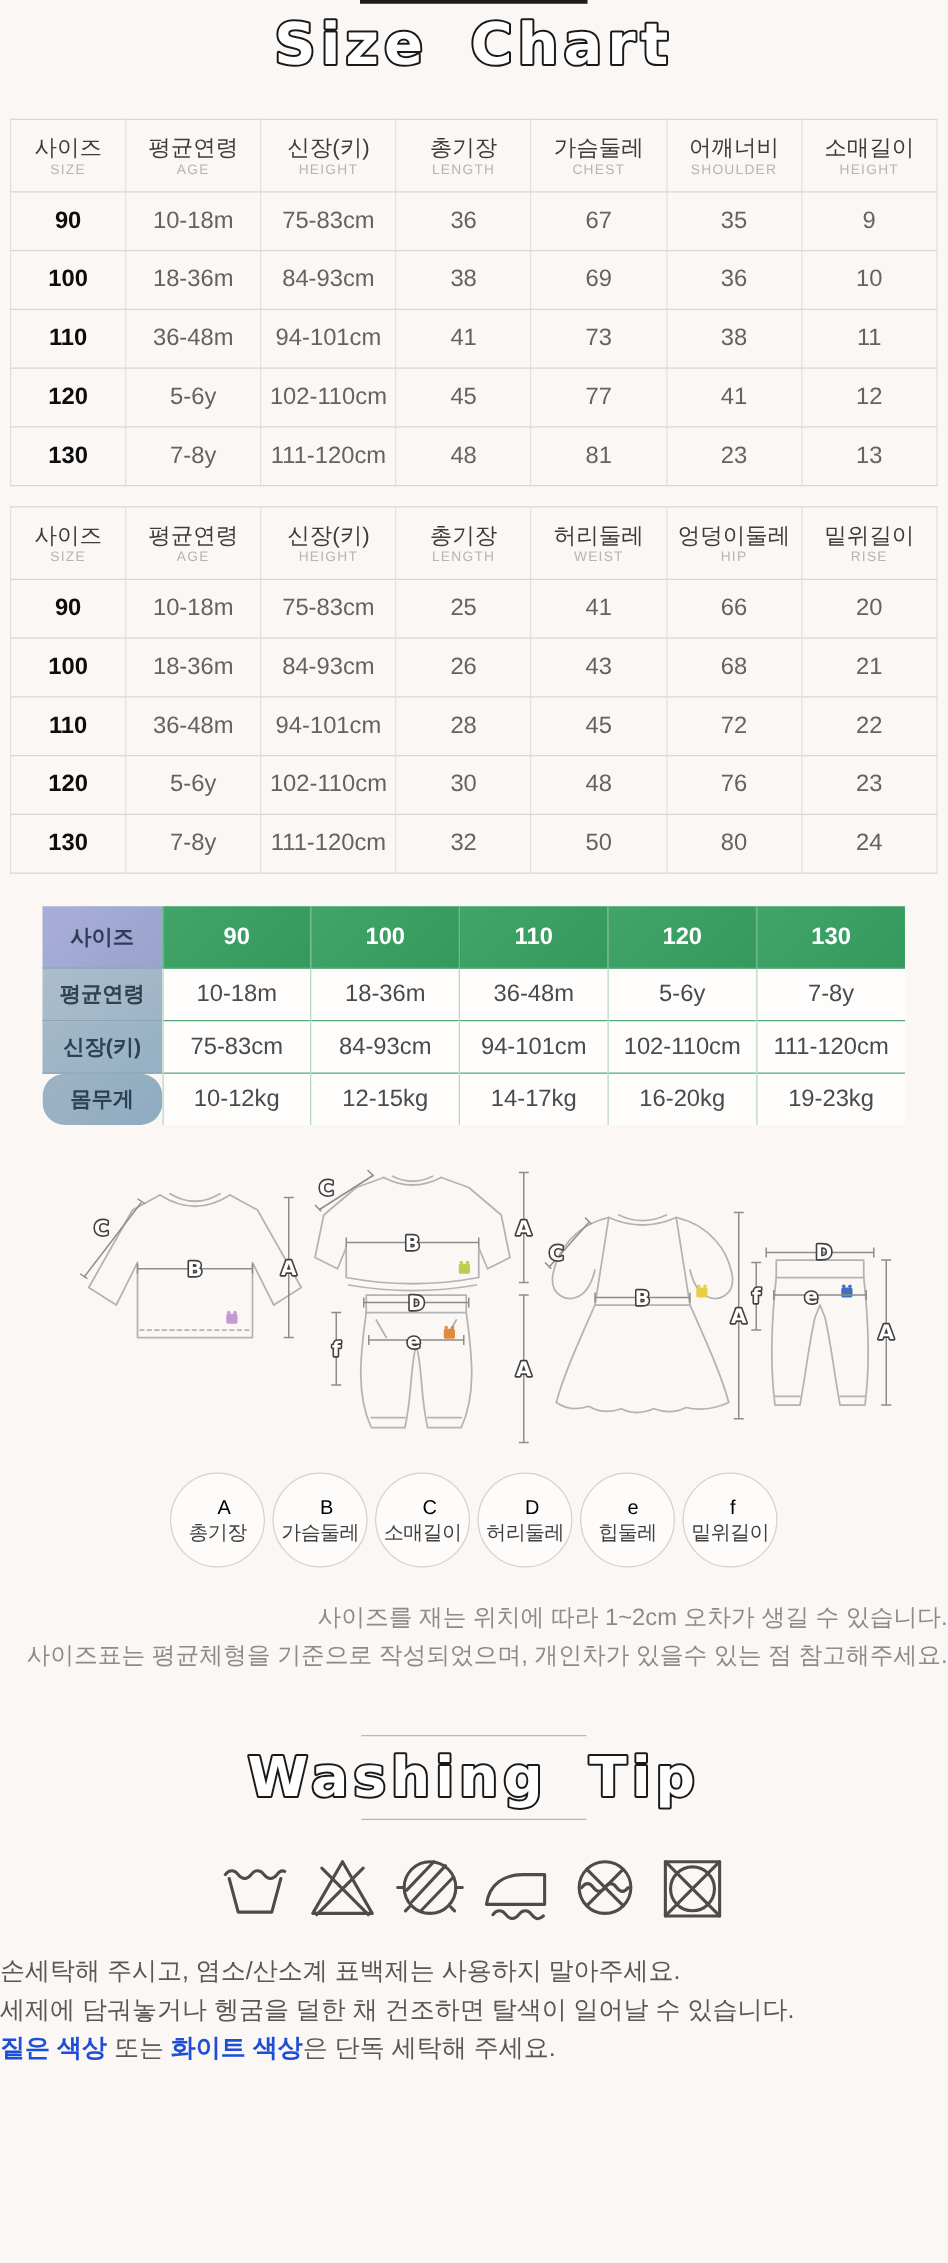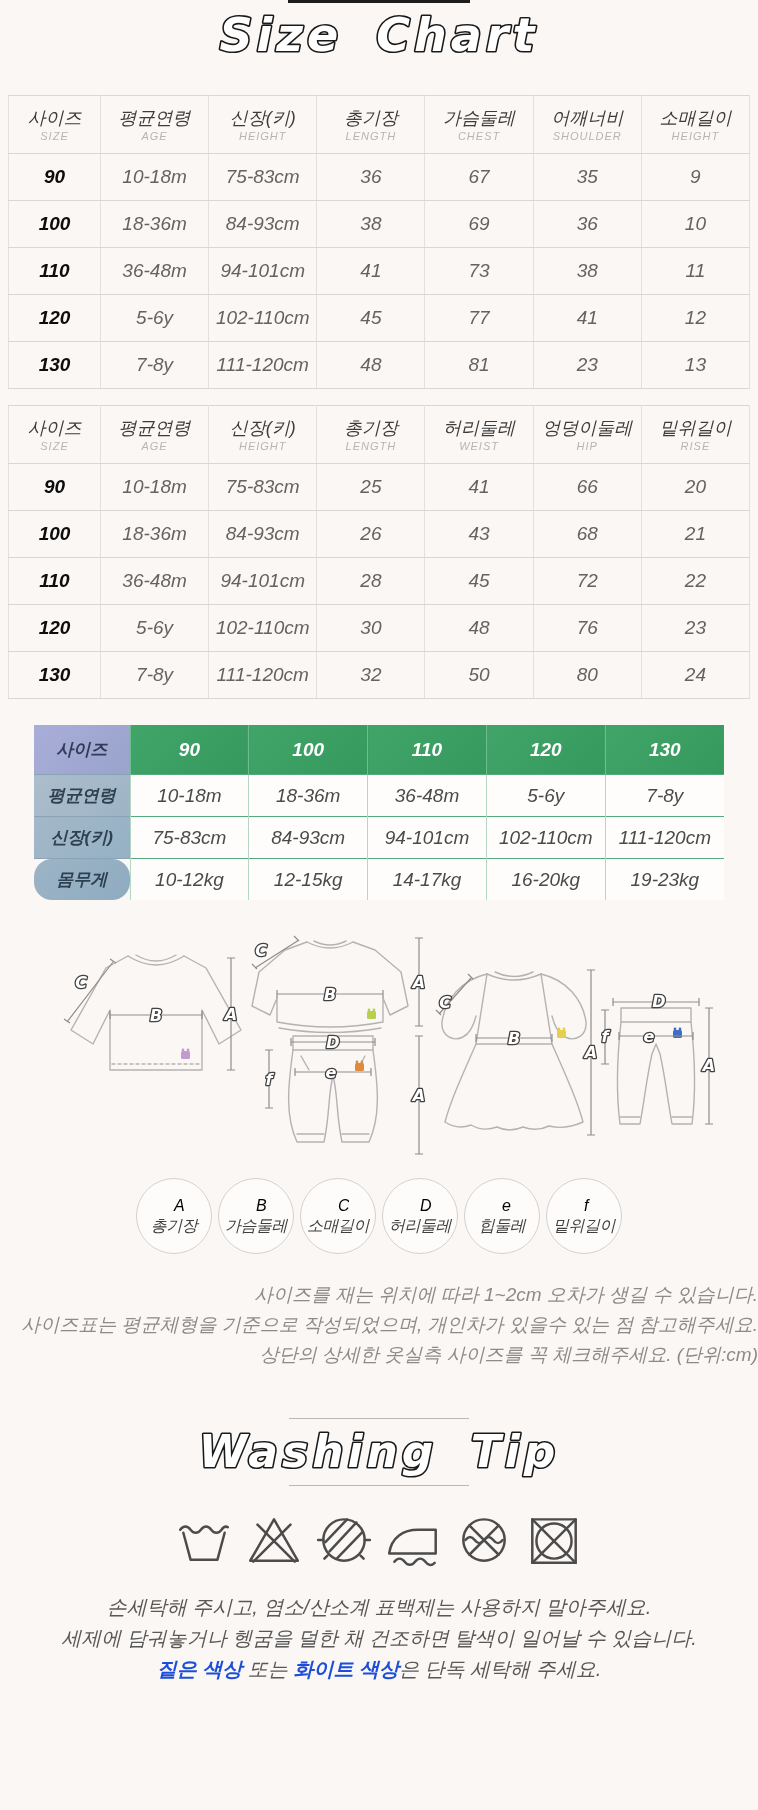--- a/index.html
+++ b/index.html
@@ -3,21 +3,21 @@
 <meta charset="utf-8">
 <style>
   html,body{margin:0;padding:0;}
   body{
     width:758px; min-height:1810px;
     background:#fbf7f5;
     font-family:"Liberation Sans","DejaVu Sans",sans-serif;
     -webkit-font-smoothing:antialiased;
     overflow-x:hidden;
   }
-  .page{width:758px;position:relative;font-style:italic;}
+  .page{width:758px;position:relative;}
 
   
   .title-rule{width:182px;height:3px;background:#1d1d1d;margin:0 auto;}
 
   .title-svg{display:block;margin:2px auto 0;}
   text.bubble{
     font-family:"DejaVu Sans","Liberation Sans",sans-serif;
     font-weight:800;
     paint-order:stroke;
     stroke:#191919;
@@ -105,21 +105,21 @@
   .notes{margin-top:26px;text-align:right;color:#8d8b89;font-size:19px;line-height:30px;}
 
   
   .washing{margin-top:48px;}
   .wt-rule{width:180px;height:1px;background:#b9b7b5;margin:0 auto;}
   .wash-icons{display:flex;justify-content:center;gap:8px;margin-top:22px;}
   .wash-icons svg{display:block;}
   .wash-icons path,.wash-icons circle,.wash-icons rect,.wash-icons line{
     stroke:#4c4c4c;stroke-width:2.4;fill:none;stroke-linecap:round;stroke-linejoin:round;
   }
-  .wash-notes{margin-top:22px;text-align:center;color:#585858;font-size:20px;line-height:31px;}
+  .wash-notes{margin-top:22px;color:#585858;font-size:20px;line-height:31px;}
   .wash-notes strong{color:#1d4ed8;font-weight:bold;}
 </style>
 </head>
 <body>
 
 <div class="page">
 
   <div class="title-rule"></div>
 
   <svg class="title-svg" width="758" height="62">
@@ -486,21 +486,20 @@
         <svg width="22" height="20">
           <text x="11" y="16" class="m-letter">f</text>
         </svg>
         <div class="llabel">밑위길이</div>
       </div>
     </div>
 
   <div class="notes">
       <div>사이즈를 재는 위치에 따라 1~2cm 오차가 생길 수 있습니다.</div>
       <div>사이즈표는 평균체형을 기준으로 작성되었으며, 개인차가 있을수 있는 점 참고해주세요.</div>
-      <div>상단의 상세한 옷실측 사이즈를 꼭 체크해주세요. (단위:cm)</div>
     </div>
 
   <div class="washing">
     <div class="wt-rule"></div>
     <svg class="title-svg" width="758" height="64">
       <text class="bubble" x="379" y="46" font-size="44">Washing Tip</text>
     </svg>
     <div class="wt-rule"></div>
 
     <div class="wash-icons">

